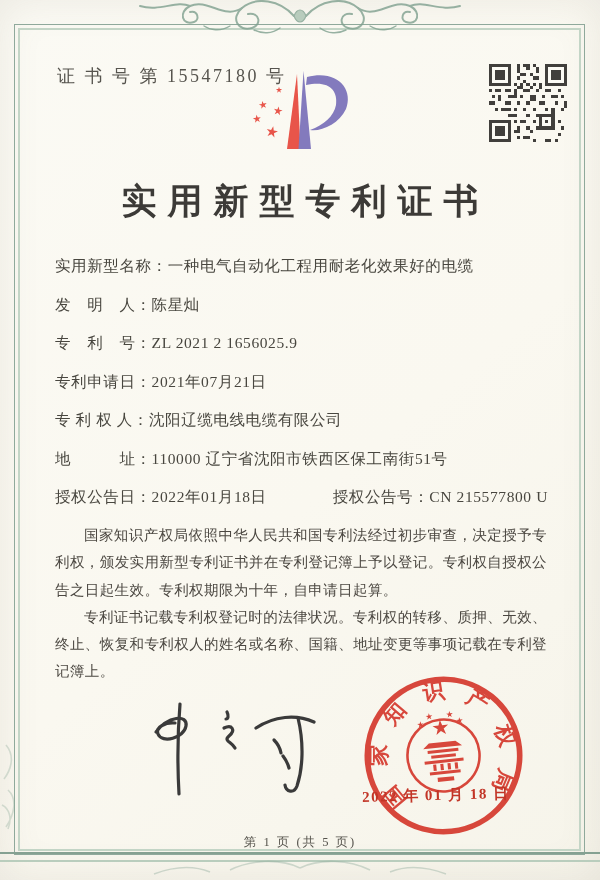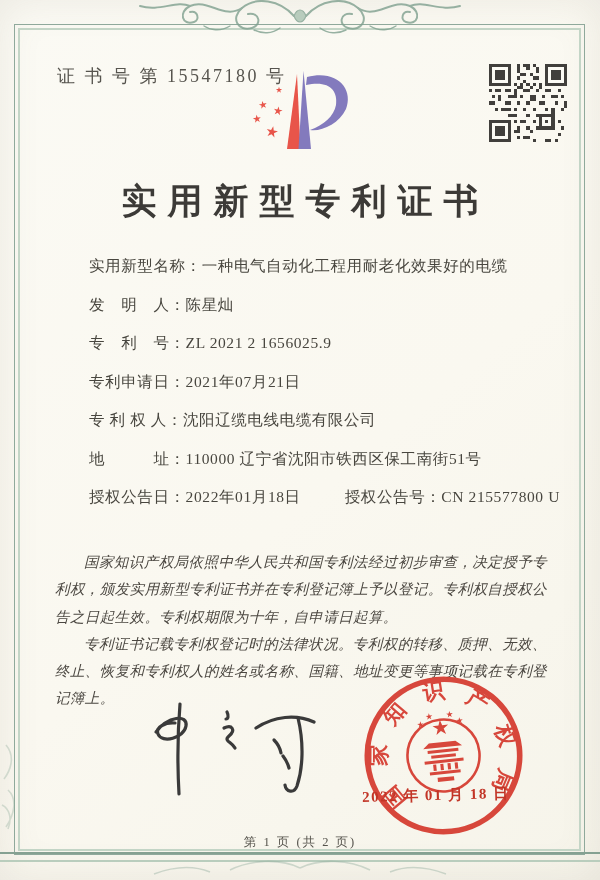--- a/index.html
+++ b/index.html
@@ -17,24 +17,24 @@
   .bottom-rule{left:0;top:852px;width:600px;height:6px;
        border-top:2px solid #85a192;border-bottom:2px solid #b9cdbd;}
   
   .cert-no{left:57px;top:64px;font-size:18px;color:#56544e;letter-spacing:2.5px;}
   .title{left:0;top:178px;width:100%;text-align:center;font-size:35px;
        font-weight:700;color:#3c3a37;letter-spacing:11px;text-indent:11px;}
   
   .fields{left:55px;top:254px;width:505px;font-size:15.5px;color:#48463f;}
   .frow{display:flex;margin-bottom:14.5px;line-height:24px;letter-spacing:.6px;
        white-space:nowrap;}
-  .flabel{flex:none;margin-left:34px;}
+  .flabel{flex:none;}
   .grant-gap{display:inline-block;width:66px;}
   
-  .paras{left:55px;top:549px;width:492px;font-size:14.5px;font-style:italic;
+  .paras{left:55px;top:522px;width:492px;font-size:14.5px;
        color:#4b4741;line-height:1.88;letter-spacing:.4px;text-align:justify;}
   .paras p{margin:0;text-indent:2em;}
   
   .signer{left:56px;top:736px;font-size:15.5px;color:#403e39;line-height:27px;
        letter-spacing:3px;}
   .seal-date{left:362px;top:786px;font-size:15px;color:#c23527;
        letter-spacing:1.5px;font-weight:600;transform:rotate(-1.5deg);z-index:6;}
   .footer{left:0;top:834px;width:100%;text-align:center;font-size:12.5px;
        color:#55534c;letter-spacing:2px;}
   svg{display:block;}
@@ -282,15 +282,15 @@
         <rect x="88" y="93" width="3" height="6"></rect>
           <rect x="95" y="93" width="3" height="6"></rect>
         <rect x="70" y="100" width="30" height="3"></rect>
         <rect x="77" y="106" width="16" height="4"></rect>
       </g>
     </g>
   </svg>
 
   <div class="abs seal-date">2022 年 01 月 18 日</div>
 
-  <div class="abs footer">第 1 页 (共 2 页)</div>
+  <div class="abs footer">第 1 页 (共 5 页)</div>
 
 </div>
 
 </body></html>

